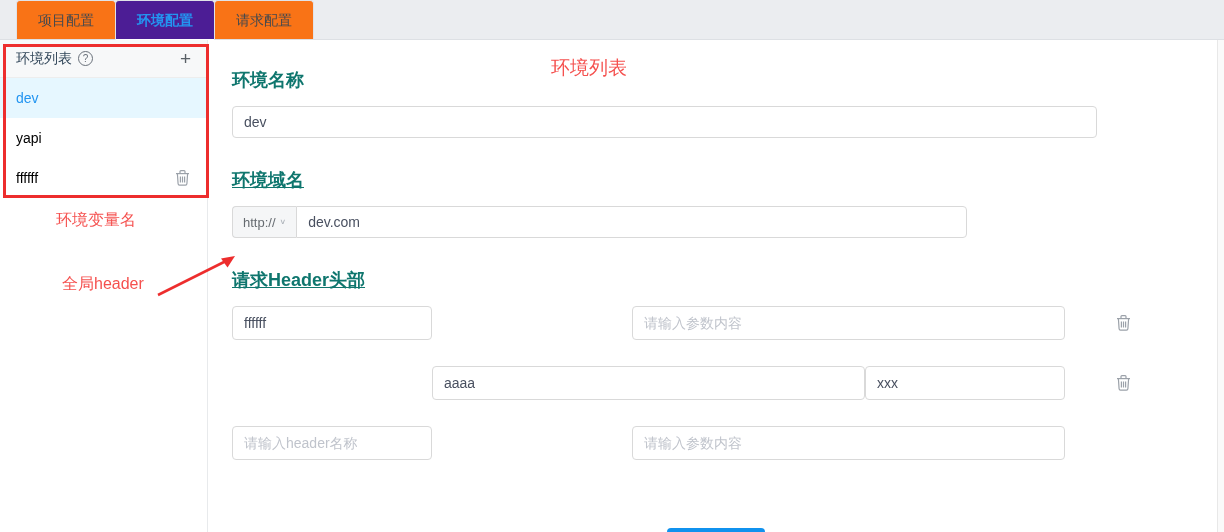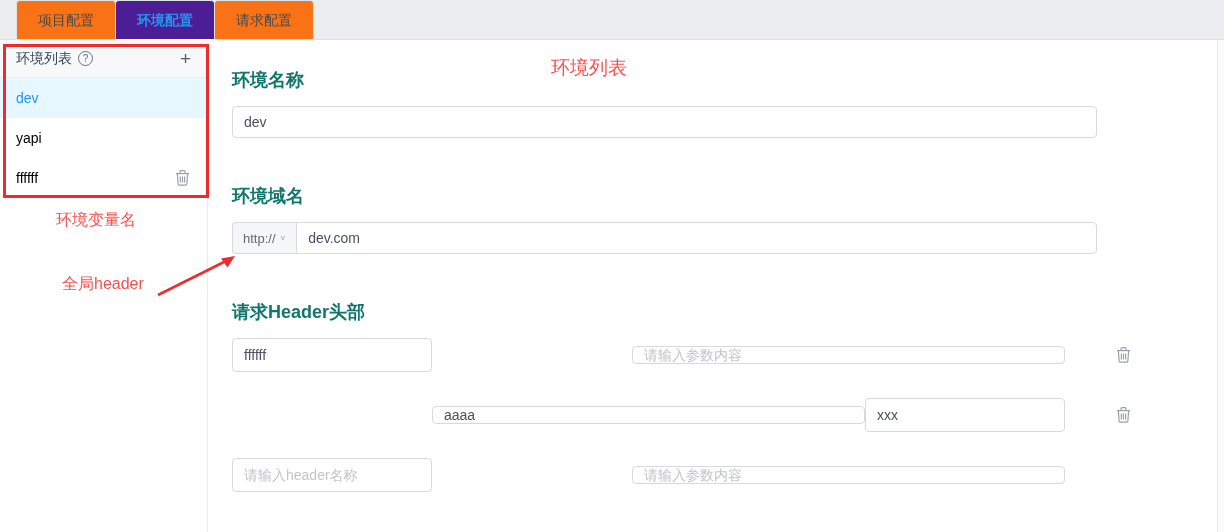--- a/index.html
+++ b/index.html
@@ -34,31 +34,31 @@
   .env-item .trash { margin-left:auto; }
 
   
   .main { position:absolute; top:40px; left:208px; right:7px; bottom:0;
     background:#fff; padding:28px 0 0 24px; }
   .form-label { font-size:18px; font-weight:700; color:#0f766e; margin-bottom:14px; }
   .text-input { height:32px; border:1px solid #d9d9d9; border-radius:4px;
     padding:0 11px; font-size:14px; color:#495060; outline:none; width:865px;
     font-family:inherit; background:#fff; }
   .text-input::placeholder { color:#c0c4cc; }
-  .gap30 { margin-top:46px; }
-  .input-group { display:flex; width:865px; }
+  .gap30 { margin-top:30px;text-decoration:underline; }
+  .input-group { display:flex; width:735px; }
   .addon { height:32px; background:#f5f6f7; border:1px solid #d9d9d9;
     border-right:none; border-radius:4px 0 0 4px; display:flex; align-items:center;
     padding:0 10px; font-size:13px; color:#666b70; cursor:pointer; }
   .addon .chev { font-size:9px; color:#aab0b7; margin-left:4px; transform:scaleY(.8); }
   .input-group .text-input { border-radius:0 4px 4px 0; flex:1; width:auto; }
 
   .hdr-row { display:flex; align-items:center; height:34px; margin-bottom:26px; }
   .hdr-row .key { width:200px; height:34px; }
-  .hdr-row .val { width:433px; height:18px; margin-left:200px; }
+  .hdr-row .val { width:433px; height:34px; margin-left:200px; }
   .hdr-row .trash { margin-left:50px; }
   .trash { width:17px; height:18px; cursor:pointer; flex:none; }
 
   .save-btn { margin-top:42px; margin-left:435px; height:34px; min-width:93px;
     background:#1092ee; color:#fff; border:none; border-radius:4px; font-size:14px;
     display:inline-flex; align-items:center; justify-content:center; gap:8px;
     padding:0 16px; cursor:pointer; font-family:inherit; letter-spacing:4px; }
 
   
   .scroll-track { position:absolute; top:40px; right:0; width:7px; bottom:0;

